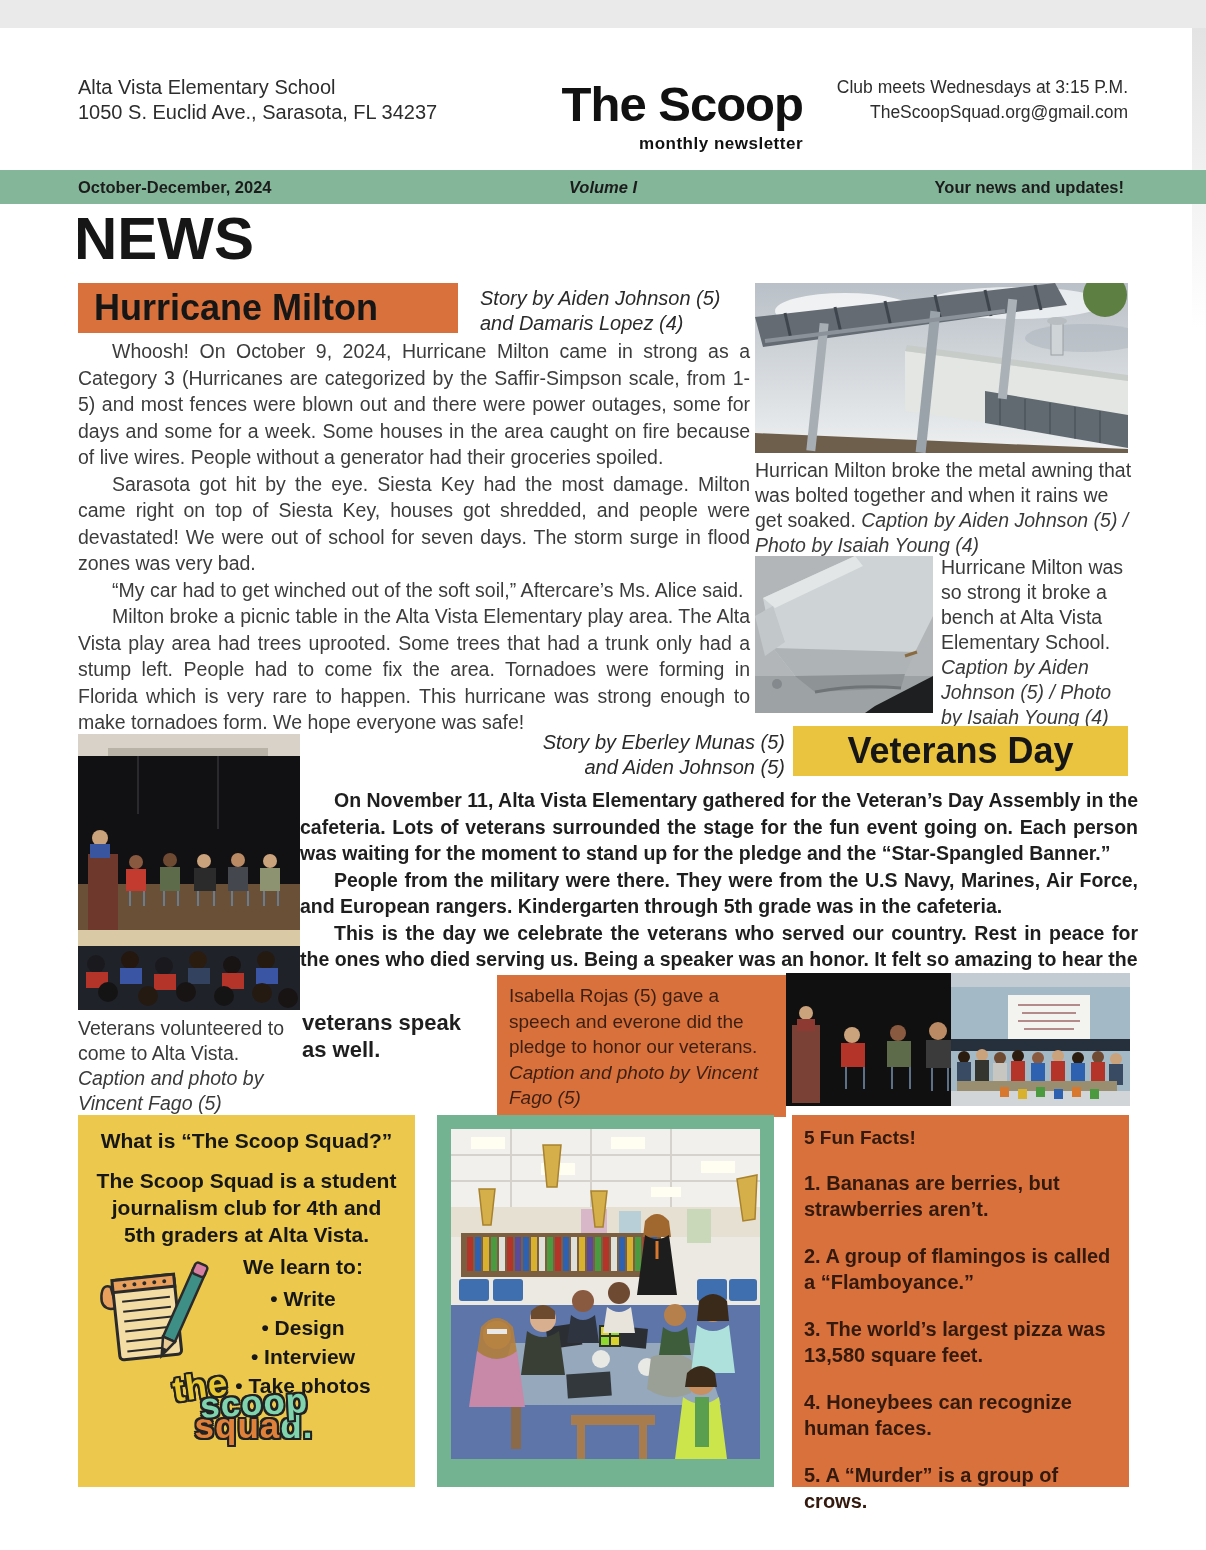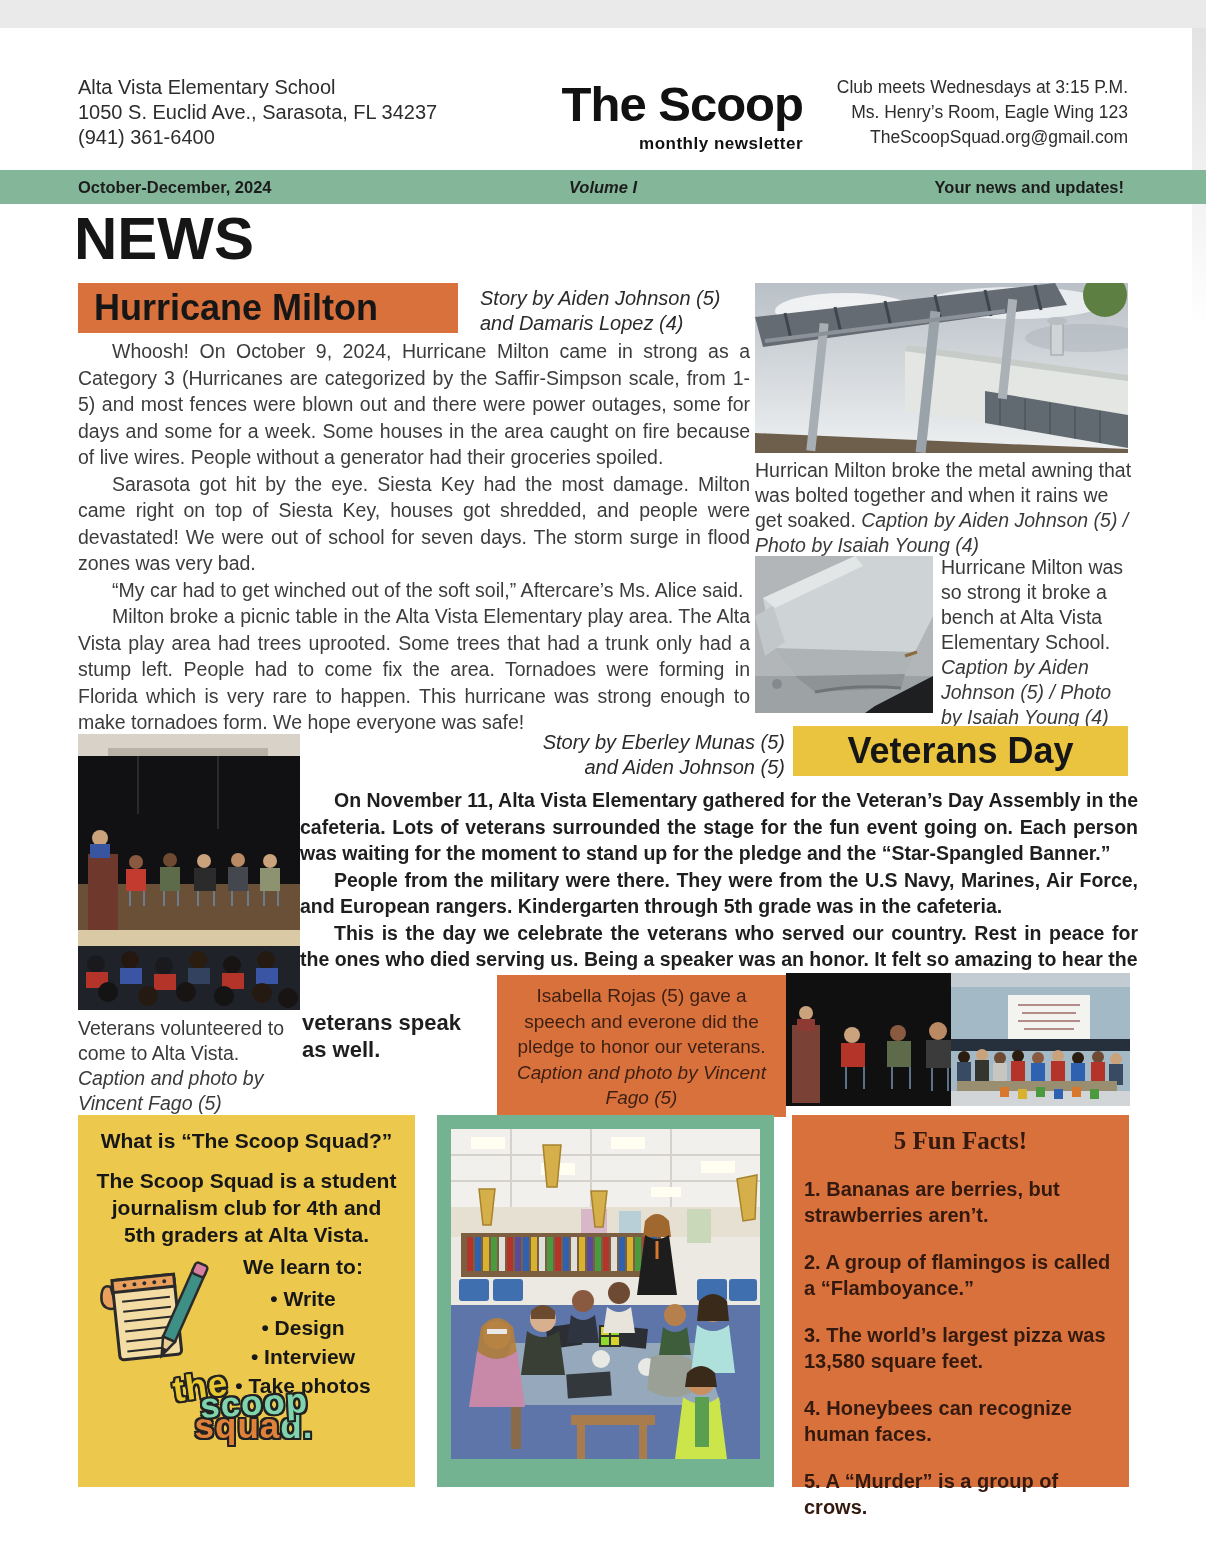--- a/index.html
+++ b/index.html
@@ -44,21 +44,21 @@
   .awning-caption { left:755px; top:430px; width:380px; }
   .bench-caption { left:941px; top:527px; width:194px; }
   .vetphoto-caption { left:78px; top:988px; width:222px; }
 
   .photo { background:#ddd; overflow:hidden; }
   .awning-photo { left:755px; top:255px; width:373px; height:170px; }
   .bench-photo { left:755px; top:528px; width:178px; height:157px; }
   .vet-photo-left { left:78px; top:706px; width:222px; height:276px; }
   .vet-photo-wide { left:786px; top:945px; width:344px; height:133px; }
 
-  .orange-caption { left:497px; top:947px; width:289px; height:142px; background:#d9713c; padding:8px 12px; font-size:19px; line-height:25.5px; text-align:center; color:#3c1f12; }
+  .orange-caption { left:497px; top:947px; width:289px; height:142px; background:#d9713c; padding:8px 12px; font-size:19px; line-height:25.5px; text-align:left; color:#3c1f12; }
   .orange-caption em { font-style:italic; }
 
   
   .bottom-box { top:1087px; width:337px; height:372px; }
   .squad-box { left:78px; background:#ecc94d; }
   .frame-box { left:437px; background:#74b391; }
   .frame-box .inner-photo { position:absolute; left:14px; top:14px; width:309px; height:330px; }
   .facts-box { left:792px; background:#d9713c; padding:10px 12px; color:#33190e; }
 
   .squad-title { position:absolute; top:14px; width:100%; text-align:center; font-size:21px; font-weight:bold; color:#171717; }
@@ -70,47 +70,45 @@
   .notepad-illo { position:absolute; left:16px; top:138px; }
   .squad-logo { position:absolute; left:86px; top:248px; width:180px; font-weight:bold; line-height:30px; }
   .squad-logo span { display:block; font-size:35px; letter-spacing:1px;
       text-shadow:-2px -2px 0 #222,2px -2px 0 #222,-2px 2px 0 #222,2px 2px 0 #222,0 2px 0 #222,0 -2px 0 #222,2px 0 0 #222,-2px 0 0 #222; }
   .lg-the   { color:#e9c832; transform:rotate(-8deg); margin-left:8px; }
   .lg-scoop { color:#7fd4ae; transform:rotate(-3deg); margin-left:36px; margin-top:-6px; }
   .lg-squad { margin-top:-6px; margin-left:0;text-align:center; }
   .lg-squad .o1 { display:inline; color:#e0813a; font-size:35px; text-shadow:inherit; }
   .lg-squad .o2 { display:inline; color:#7fd4ae; font-size:35px; text-shadow:inherit; }
 
-  .facts-title { text-align:center; font-size:25px; font-weight:bold; margin-top:2px;font-family:Liberation Serif, serif; }
+  .facts-title { font-size:19px; font-weight:bold; margin-top:2px; }
   .fact { font-size:20px; line-height:26px; font-weight:bold; margin-top:21px; }
   .fact:first-of-type { margin-top:10px; }
 
   .top-strip { position:absolute; left:0; top:0; width:1206px; height:28px; background:#eaeaea; }
   .edge-r { position:absolute; right:0; top:0; width:14px; height:300px; background:linear-gradient(180deg,#e3e3e3,rgba(255,255,255,0)); }
 </style>
 </head>
 <body>
 
 <div class="top-strip"></div>
 
 <div class="page">
   <div class="edge-r"></div>
 
   <div class="abs hdr-left">
     <div>Alta Vista Elementary School</div>
     <div>1050 S. Euclid Ave., Sarasota, FL 34237</div>
-    <div>(941) 361-6400</div>
   </div>
   <div class="abs hdr-center">
     <div class="masthead">The Scoop</div>
     <div class="masthead-sub">monthly newsletter</div>
   </div>
   <div class="abs hdr-right">
     <div>Club meets Wednesdays at 3:15 P.M.</div>
-    <div>Ms. Henry’s Room, Eagle Wing 123</div>
     <div>TheScoopSquad.org@gmail.com</div>
   </div>
 
   <div class="abs banner">
     <span class="b-left">October-December, 2024</span>
     <span class="b-center">Volume I</span>
     <span class="b-right">Your news and updates!</span>
   </div>
 
   <div class="abs news-heading">NEWS</div>

